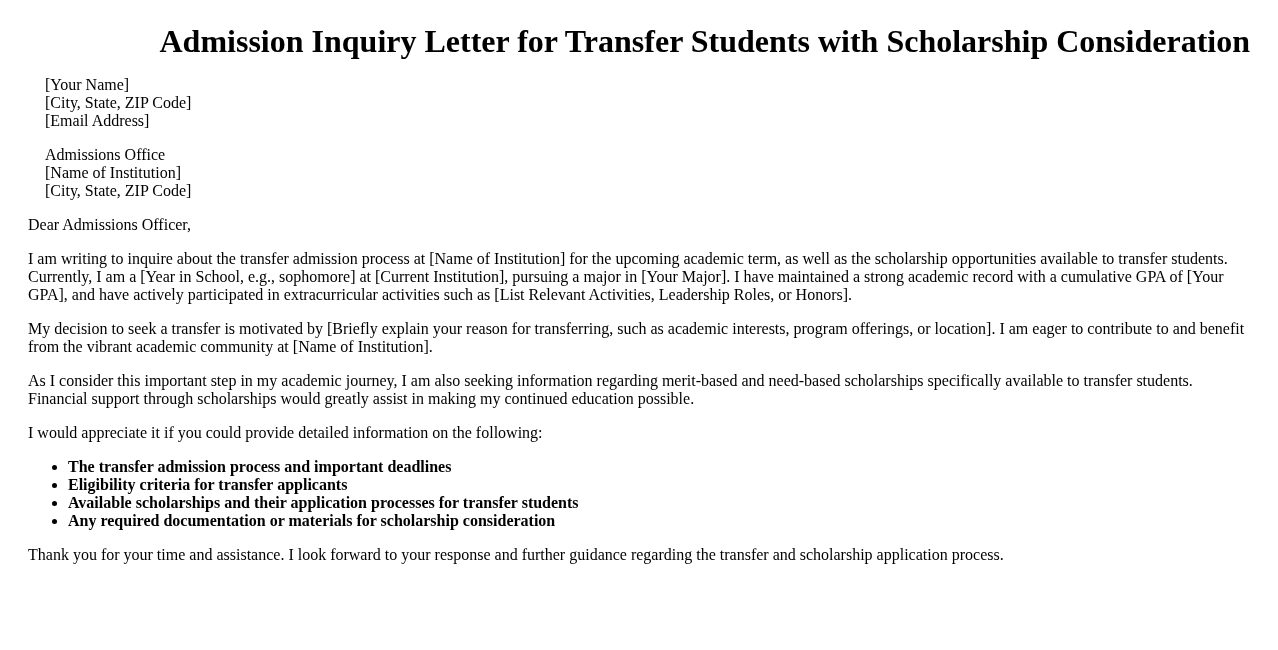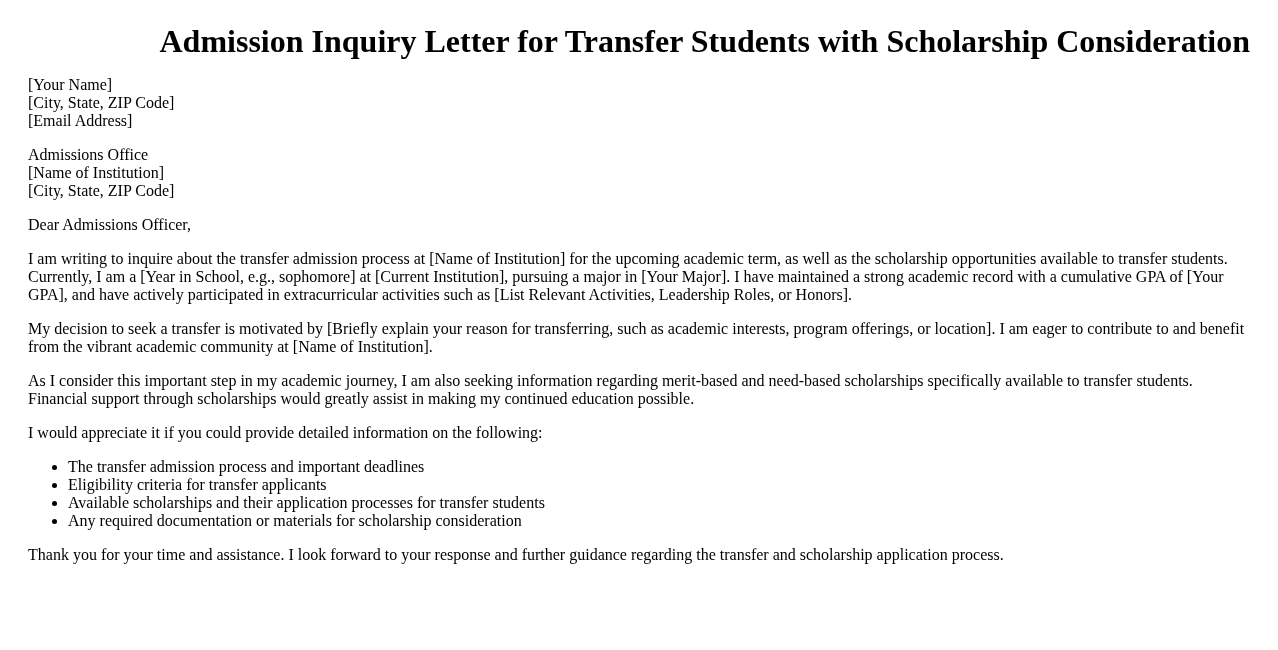--- a/index.html
+++ b/index.html
@@ -14,32 +14,33 @@
     width: 1222px;
   }
   h1.letter-title {
     font-size: 32px;
     font-weight: bold;
     line-height: 1.15;
     margin: 15px 0 16px 0;
     text-align: right;
   }
   .block {
-    margin: 16px 0;
+    margin: 16px 17px;
   }
   .block .line {
     
   }
   p.para {
     margin: 16px 0;
   }
   ul.request-list {
     margin: 16px 0;
     padding-left: 40px;
     list-style-type: disc;
+    font-weight: bold;
   }
   ul.request-list li {
     margin: 0;
   }
 </style>
 </head>
 <body>
 
 <div>
 

